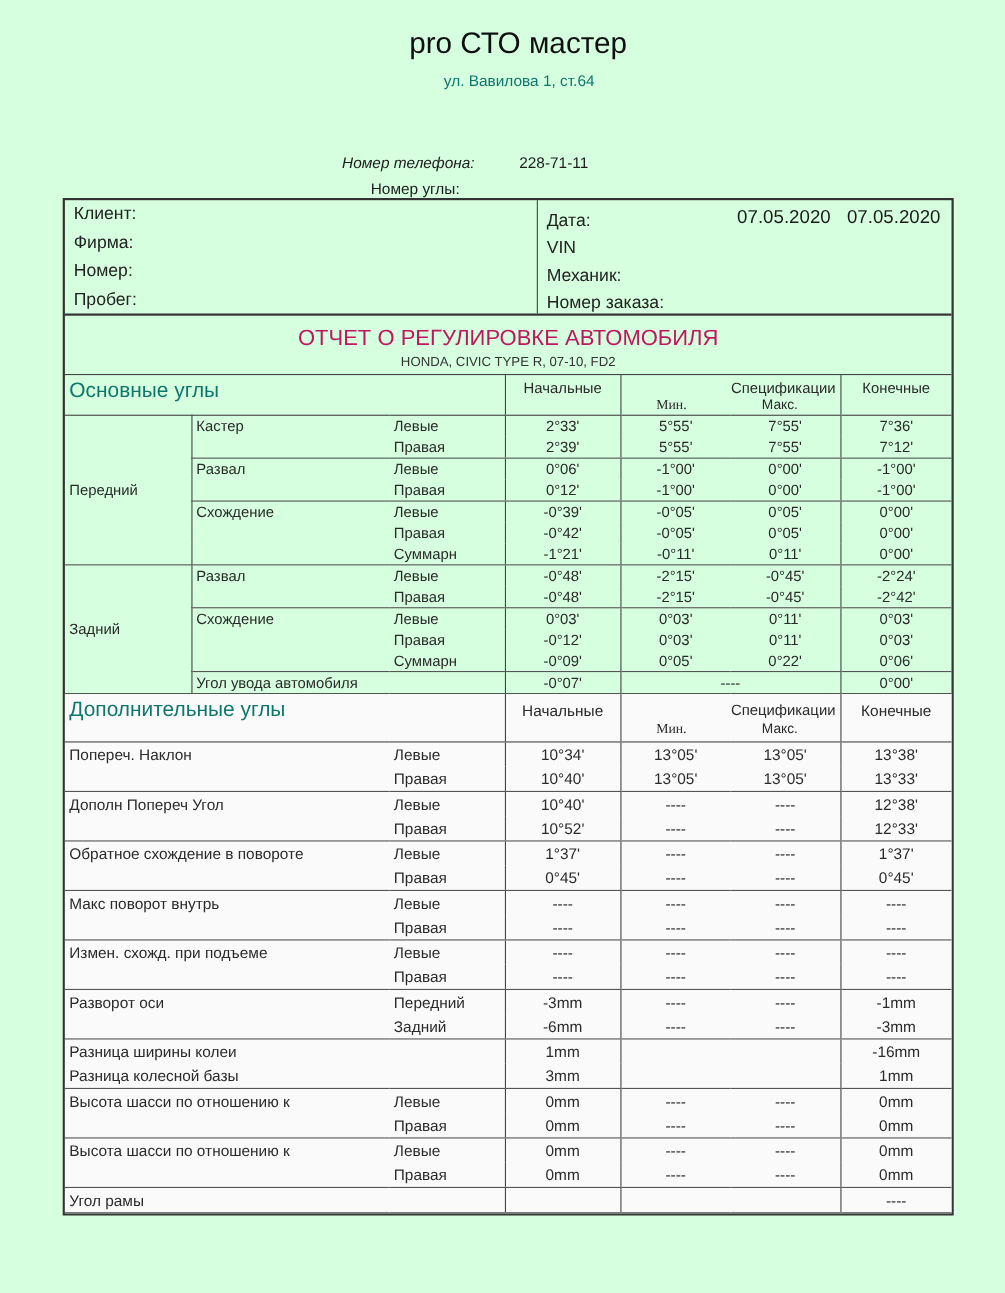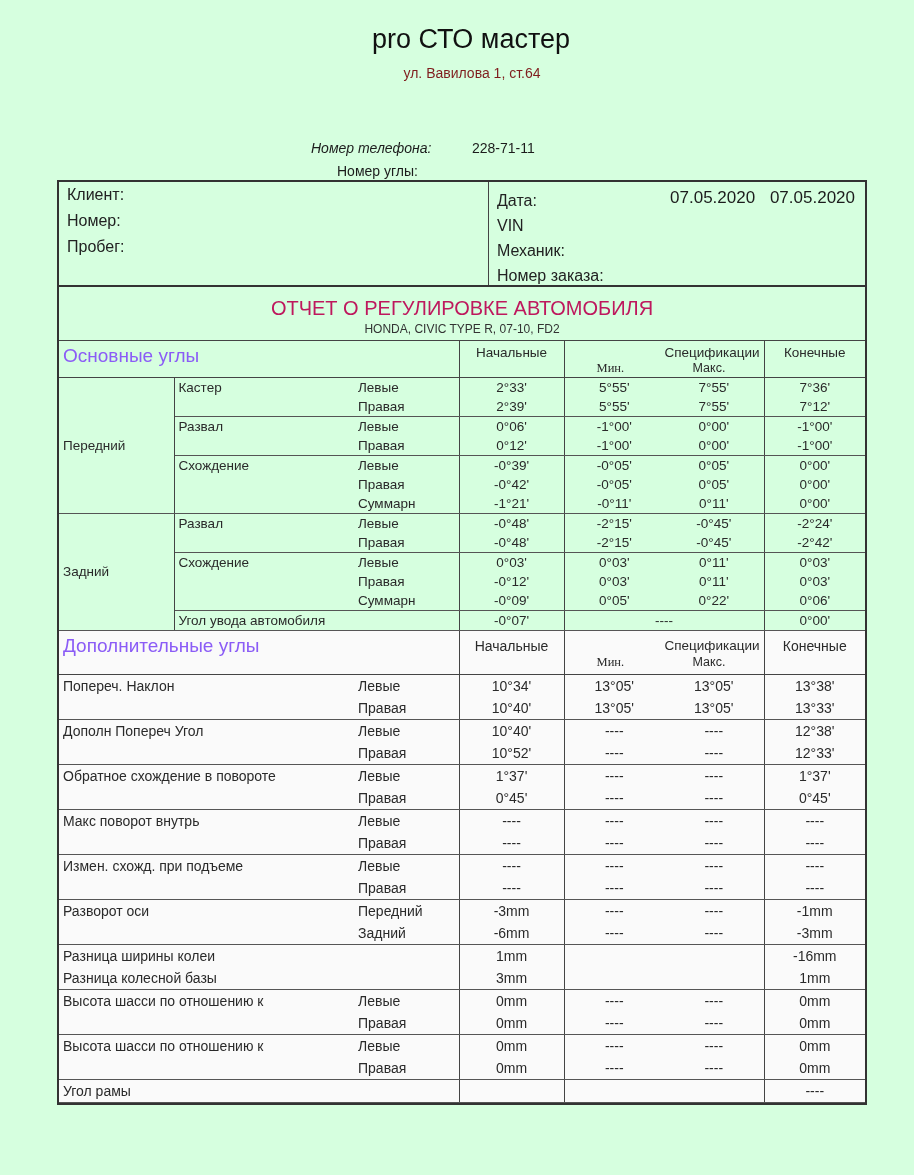--- a/index.html
+++ b/index.html
@@ -10,21 +10,21 @@
     color: #1c1c1c;
     position: relative;
   }
   .header-title {
     position: absolute; left: 0; width: 914px; top: 24px;
     text-align: center; font-size: 27px; font-weight: normal; color: #111;
     padding-left: 28px;
   }
   .header-address {
     position: absolute; left: 0; width: 914px; top: 65px;
-    text-align: center; font-size: 14px; color: #7f1d1d; padding-left: 30px;
+    text-align: center; font-size: 14px; color: #0f766e; padding-left: 30px;
   }
   .phone-label { position: absolute; left: 311px; top: 140px; font-size: 14px; font-style: italic; }
   .phone-value { position: absolute; left: 472px; top: 140px; font-size: 14px; }
   .fax-label { position: absolute; left: 337px; top: 163px; font-size: 14px; }
 
   .doc {
     position: absolute; left: 57px; top: 180px; width: 810px;
     border: 2px solid #333;
   }
   .info {
@@ -44,21 +44,21 @@
   table { width: 100%; border-collapse: collapse; table-layout: fixed; }
   td { font-size: 13.5px; color: #2a2a2a; vertical-align: top; padding: 0 4px; }
   .c-grp { width: 115px; }
   .c-name { width: 180px; }
   .c-side { width: 105px; }
   .c-init { width: 105px; text-align: center; border-left: 1.5px solid #444; }
   .c-min { width: 100px; text-align: center; border-left: 1.5px solid #444; }
   .c-max { width: 100px; text-align: center; }
   .c-fin { text-align: center; border-left: 1.5px solid #444; }
   .sec-head td { border-bottom: 1.5px solid #444; height: 36px; vertical-align: top; padding-top: 4px; }
-  .sec-title { font-size: 19px; color: #8b5cf6; font-weight: normal; }
+  .sec-title { font-size: 19px; color: #0f766e; font-weight: normal; }
   .spec-wrap { position: relative; height: 30px; }
   .spec-title { text-align: right; font-size: 13.5px; }
   .spec-min { position: absolute; left: 28px; top: 16px; font-size: 12.5px; font-family: Liberation Serif, serif; }
   .spec-max { position: absolute; left: 124px; top: 16px; font-size: 12.5px; }
   .row td { height: 19px; line-height: 19px; }
   .grp-end td { border-bottom: 1.5px solid #555; }
   .grp-cell { vertical-align: middle; border-right: 1.5px solid #444; border-bottom: 1.5px solid #555; }
   .name-cell { border-bottom: 1.5px solid #555; }
   .lower { background: #fafafa; }
   .lower td { height: 22px; line-height: 22px; font-size: 14px; }
@@ -70,20 +70,21 @@
 <div class="header-title">pro СТО мастер</div>
 <div class="header-address">ул. Вавилова 1, ст.64</div>
 <div class="phone-label">Номер телефона:</div>
 <div class="phone-value">228-71-11</div>
 <div class="fax-label">Номер углы:</div>
 
 <div class="doc">
   <div class="info">
     <div class="info-left">
       <div class="info-row">Клиент:</div>
+      <div class="info-row">Фирма:</div>
       <div class="info-row">Номер:</div>
       <div class="info-row">Пробег:</div>
     </div>
     <div class="info-right">
       <div class="info-row">Дата:</div>
       <div class="info-row">VIN</div>
       <div class="info-row">Механик:</div>
       <div class="info-row">Номер заказа:</div>
       <div class="date-values">
         <span>07.05.2020</span>

